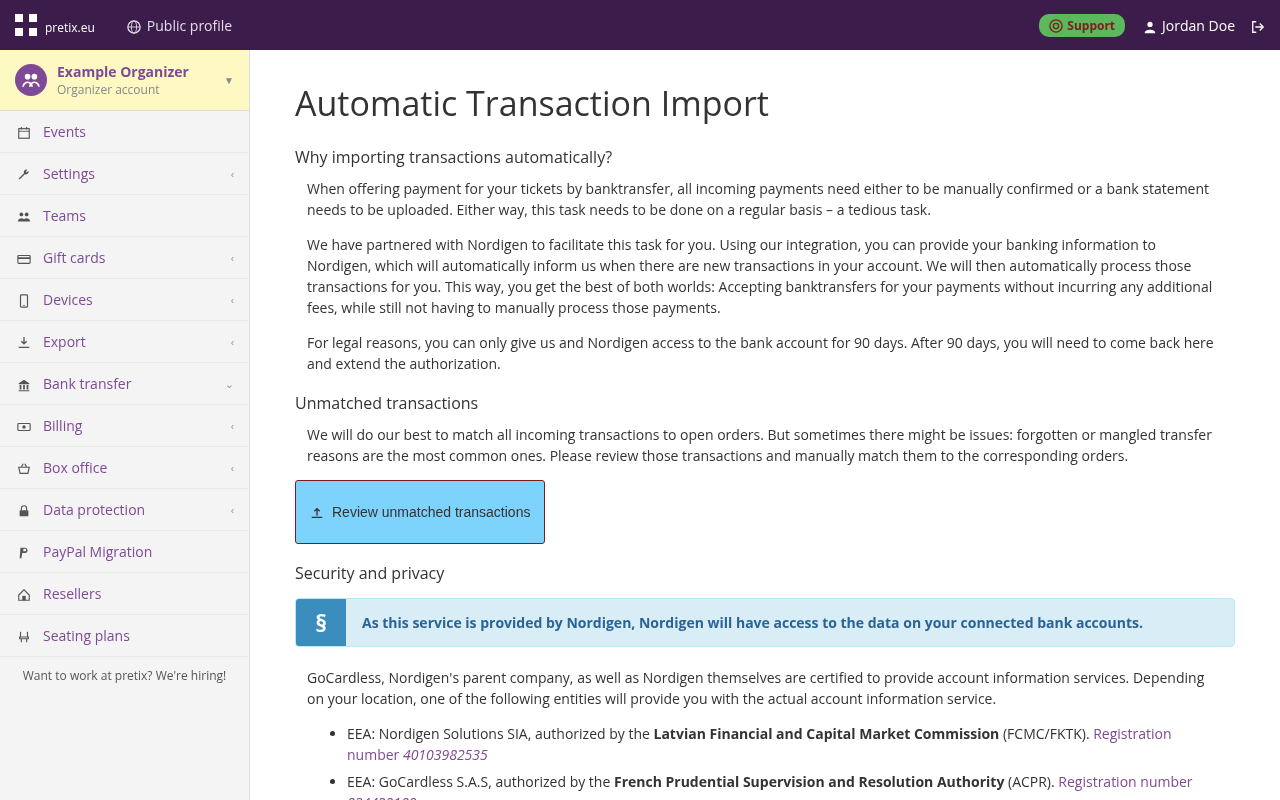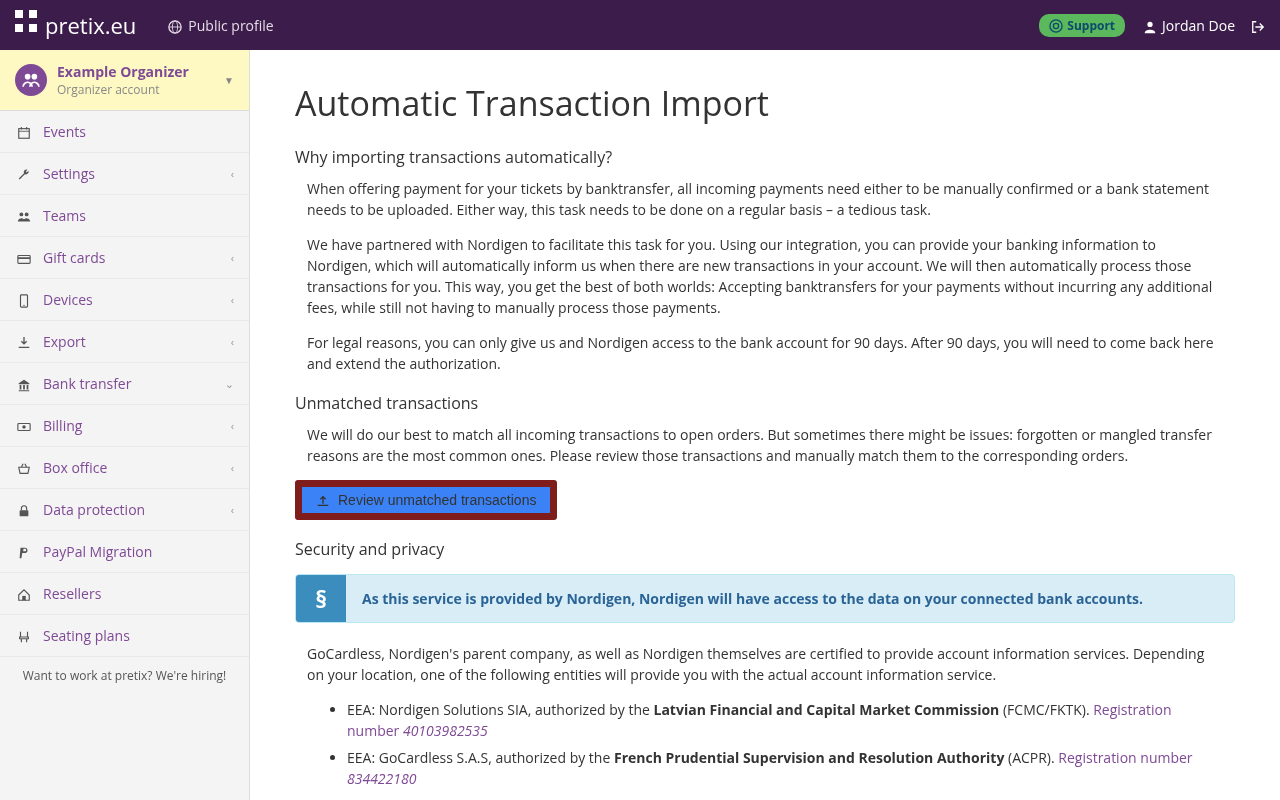--- a/index.html
+++ b/index.html
@@ -9,22 +9,22 @@
 .navbar {
   background: #3b1c4a;
   height: 50px;
   display: flex;
   align-items: center;
   padding: 0 15px;
   color: #fff;
 }
 .navbar .brand {
   display: flex;
-  align-items: flex-start;
-  font-size: 22px;
+  align-items: flex-end;
+  font-size: 12px;
   font-weight: 400;
   margin-right: 20px;
   cursor: pointer;
 }
 .navbar .brand-logo {
   width: 22px;
   height: 22px;
   background: #fff;
   margin-right: 8px;
   position: relative;
@@ -46,21 +46,21 @@
   padding: 0 12px;
   cursor: pointer;
   display: flex;
   align-items: center;
   height: 36px;
 }
 .navbar .nav-link .icon { margin-right: 6px; }
 .navbar .spacer { flex: 1; }
 .navbar .support-badge {
   background: #5cb85c;
-  color: #0c4a6e;
+  color: #7f1d1d;
   padding: 3px 10px;
   border-radius: 10px;
   font-size: 12px;
   font-weight: 700;
   margin-right: 18px;
   cursor: pointer;
   display: flex;
   align-items: center;
 }
 .navbar .support-badge .icon { margin-right: 4px; }
@@ -143,23 +143,23 @@
 }
 
 
 h1 { font-size: 34px; font-weight: 500; margin: 10px 0 20px; color: #333; }
 h2 { font-size: 16px; font-weight: 500; margin: 18px 0 10px; color: #333; }
 p { margin: 8px 12px 14px; line-height: 1.5; color: #333; }
 
 .btn {
   display: inline-flex;
   align-items: center;
-  border: 7px solid #7f1d1d;
-  background: #3b82f6;
-  padding: 5px 14px;
+  border: 1px solid #7f1d1d;
+  background: #7dd3fc;
+  padding: 23px 14px;
   font-size: 14px;
   color: #333;
   cursor: pointer;
   border-radius: 3px;
 }
 .btn .icon { margin-right: 8px; }
 
 .alert-info {
   background: #d9edf7;
   border: 1px solid #bce8f1;

